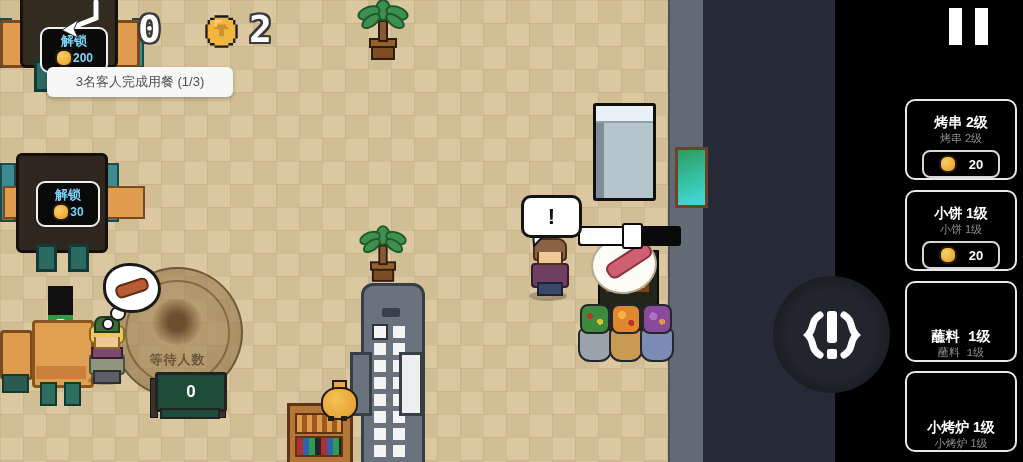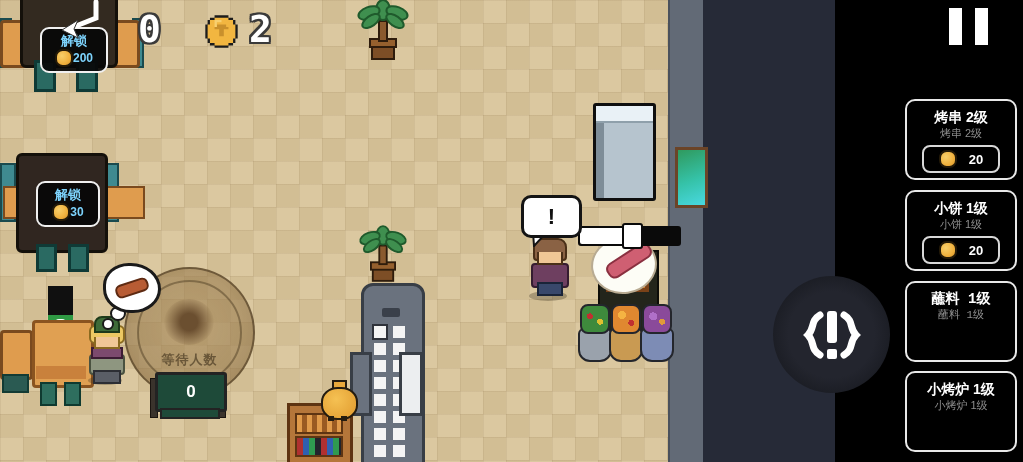--- a/index.html
+++ b/index.html
@@ -52,21 +52,21 @@
   .banner-bottom{left:48px;top:315px;width:25px;height:26px;background:#2f9a44;}
   .banner-glyph{left:55px;top:319px;width:11px;height:15px;background:#fff;border-radius:4px 4px 2px 2px;}
   .bench-bl{left:0;top:330px;width:27px;height:44px;background:#df9c4e;border:3px solid #7a4a1e;border-radius:4px;}
   .bench-bl-base{left:2px;top:374px;width:23px;height:15px;background:#2a5a52;border:2px solid #123b34;}
   .table-b{left:32px;top:320px;width:56px;height:62px;background:#e0a052;border:3px solid #8a5420;border-radius:4px;}
   .table-b-stripe{left:36px;top:366px;width:50px;height:13px;background:#c9813c;}
   .table-b-leg1{left:40px;top:382px;width:13px;height:20px;background:#2e6e5e;border:2px solid #0f3a30;}
   .table-b-leg2{left:64px;top:382px;width:13px;height:20px;background:#2e6e5e;border:2px solid #0f3a30;}
 
   
-  .wok{left:124px;top:267px;width:127px;height:127px;border-radius:50%;
+  .wok{left:112px;top:267px;width:127px;height:127px;border-radius:50%;
     background:radial-gradient(circle at 50% 45%, rgba(168,138,90,.62) 0%, rgba(150,120,75,.58) 55%, rgba(118,90,50,.62) 100%);
     border:2px solid rgba(58,42,20,.55);}
   .wok-inner{position:absolute;inset:11px;border-radius:50%;border:2px solid rgba(58,42,20,.40);}
   .wok-center{position:absolute;left:38px;top:30px;width:50px;height:46px;border-radius:50%;
     background:radial-gradient(circle,#6b4f30 25%,rgba(107,79,48,0) 75%);}
   .wok-label{position:absolute;left:0;right:0;top:82px;text-align:center;
     font-size:13px;font-weight:bold;color:rgba(45,32,14,.55);letter-spacing:1px;}
   .sign-post-l{left:150px;top:378px;width:6px;height:38px;background:#3a332c;border:1px solid #1a1410;}
   .sign-post-r{left:218px;top:378px;width:6px;height:38px;background:#3a332c;border:1px solid #1a1410;}
   .sign-board{left:155px;top:372px;width:66px;height:34px;background:#1e4a39;border:3px solid #232323;border-radius:3px;
@@ -165,21 +165,21 @@
   .unlock .lbl{font-size:13px;font-weight:bold;line-height:14px;}
   .cost-row{display:flex;align-items:center;font-size:12px;font-weight:bold;}
   .coin-sm{width:14px;height:14px;border-radius:42%;border:2px solid #241a08;flex:none;
     background:radial-gradient(circle at 35% 35%,#f8cf6a,#f0b13e 60%,#d89428);}
   .tooltip{left:47px;top:67px;width:186px;height:30px;background:#f7f7f7;border-radius:6px;
     box-shadow:0 2px 4px rgba(0,0,0,.25);display:flex;align-items:center;justify-content:center;
     color:#4e4e4e;font-size:13px;white-space:nowrap;}
 
   
   .card{left:905px;width:108px;height:77px;background:#000;border:2px solid #e8e8e8;border-radius:10px;
-    display:flex;flex-direction:column;align-items:center;cursor:pointer;}
+    display:flex;flex-direction:column;align-items:center;cursor:pointer;justify-content:flex-end;}
   .card-1{top:99px;} .card-2{top:190px;} .card-3{top:281px;font-family:Liberation Mono, monospace;} .card-4{top:371px;}
   .card-title{margin-top:8px;color:#fff;font-size:14px;font-weight:bold;line-height:16px;}
   .card-sub{margin-top:2px;color:#8f8f8f;font-size:11px;line-height:13px;}
   .price-pill{margin-top:5px;width:74px;height:24px;border:2px solid #d8d8d8;border-radius:8px;
     display:flex;align-items:center;justify-content:center;gap:12px;}
   .price-val{color:#fff;font-size:13px;font-weight:bold;}
 
   
   .action-button{left:773px;top:276px;width:117px;height:117px;border-radius:50%;cursor:pointer;
     background:radial-gradient(circle,#23252e 52%,#1a1c23 76%,rgba(18,19,24,.25) 100%);
@@ -376,20 +376,21 @@
       <span>200</span>
     </div>
   </div>
   <div class="abs unlock unlock-b">
     <div class="lbl">解锁</div>
     <div class="cost-row">
       <span class="coin-sm"></span>
       <span>30</span>
     </div>
   </div>
+  <div class="abs tooltip">3名客人完成用餐 (1/3)</div>
 
   <svg class="abs pointer" viewBox="0 0 52 54">
     <path d="M36 2 L36 18 L16 26" stroke="#fff" stroke-width="5" fill="none" stroke-linecap="round"></path>
     <polygon points="18,20 2,30 18,38 14,29" fill="#fff" stroke="#333" stroke-width="1"></polygon>
   </svg>
 
   <div class="abs hud-num served">0</div>
   <svg class="abs hud-coin" viewBox="0 0 16 16">
     <path d="M5 1h6v1h2v1h1v2h1v6h-1v2h-1v1h-2v1H5v-1H3v-1H2v-2H1V5h1V3h1V2h2z" fill="#1c1c1c"></path>
     <path d="M5 2h6v1h2v2h1v6h-1v2h-2v1H5v-1H3v-2H2V5h1V3h2z" fill="#f2b640"></path>

